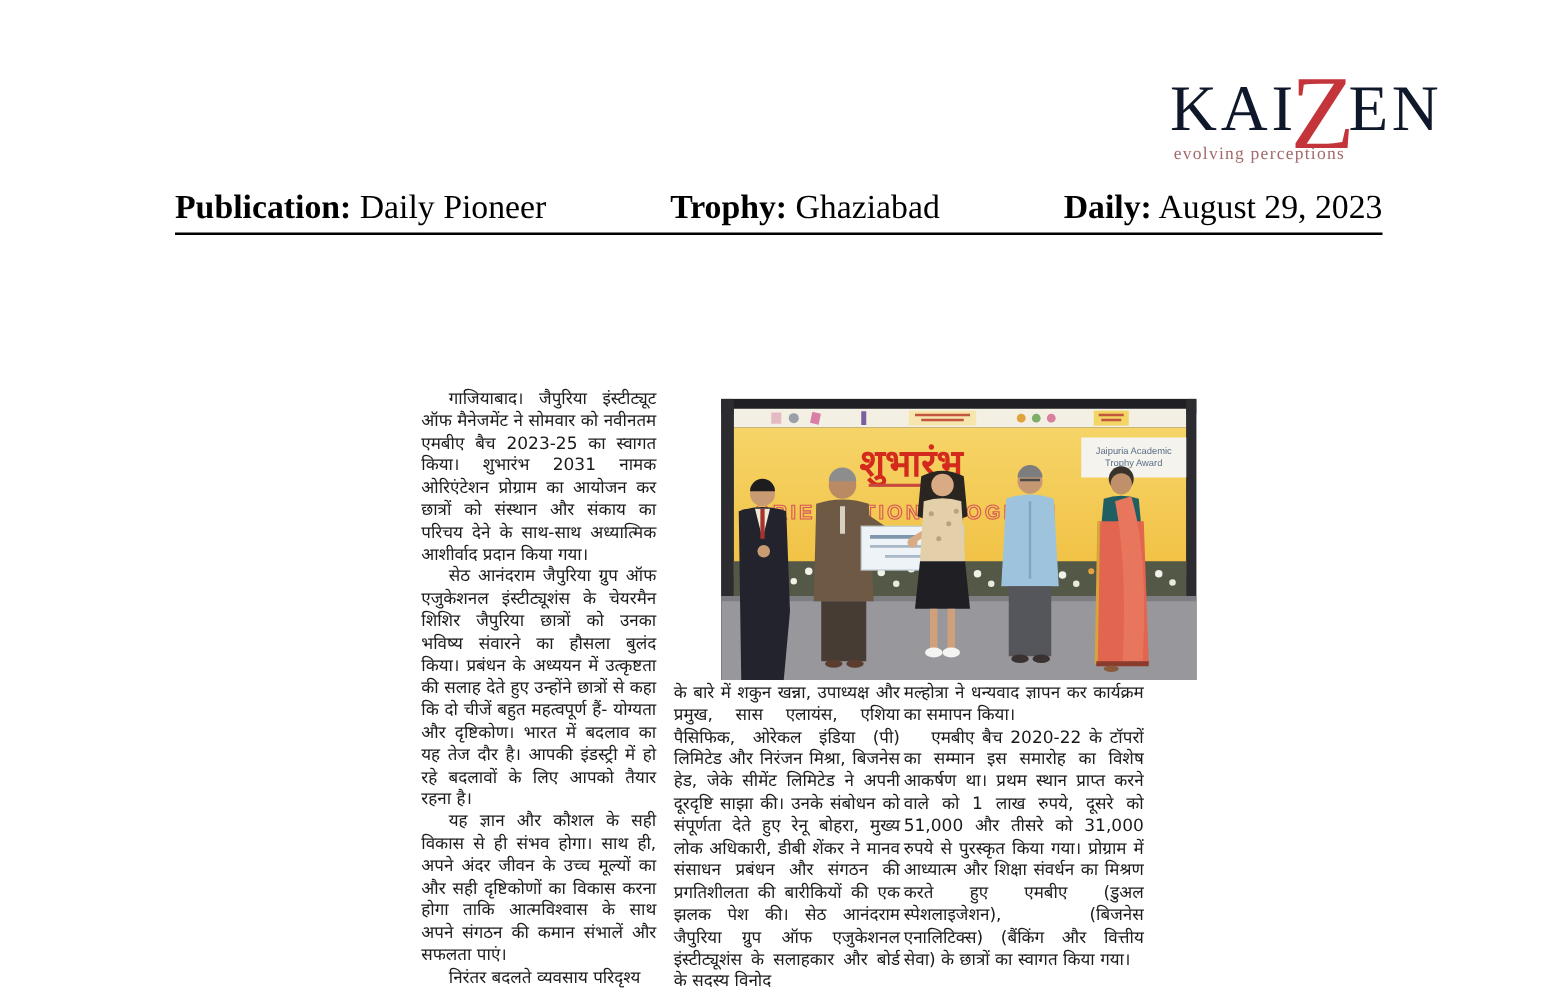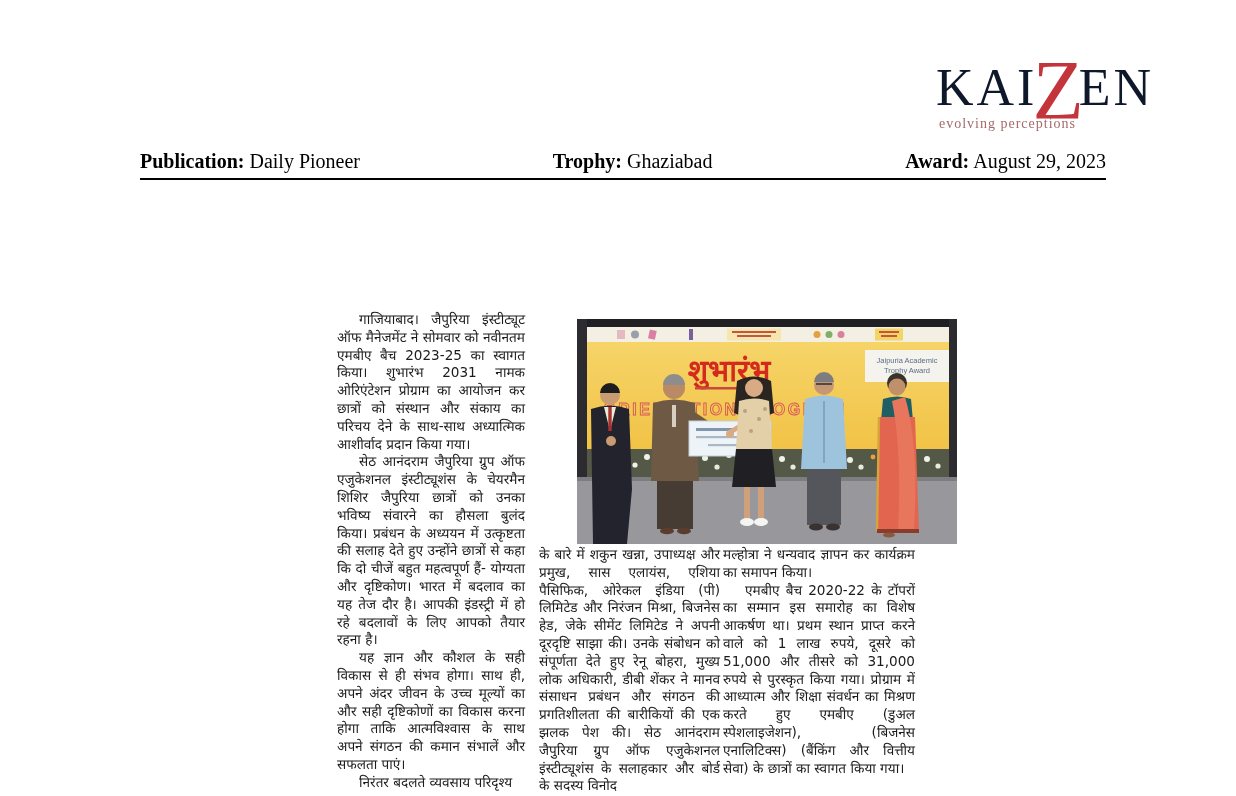--- a/index.html
+++ b/index.html
@@ -10,21 +10,21 @@
   .logo{position:absolute;left:936px;top:58px;width:210px;height:80px;}
   .logo-line{display:flex;align-items:baseline;font-family:"Liberation Serif",serif;}
   .logo-kai,.logo-en{font-size:52px;color:#0f172a;letter-spacing:3px;font-weight:400;}
   .logo-z{font-size:84px;color:#c4353b;font-weight:400;line-height:0;position:relative;top:14px;margin:0 -5px;}
   .logo-tagline{position:absolute;left:3px;top:58px;font-size:14px;color:#a36a6a;letter-spacing:1px;
                 font-family:"Liberation Serif",serif;}
 
   
   .meta{position:absolute;left:140px;top:150px;width:966px;display:flex;justify-content:space-between;
         border-bottom:2px solid #000;padding-bottom:5px;
-        font-family:"Liberation Serif",serif;font-size:20px;color:#000;}
+        font-family:"Liberation Serif",serif;font-size:27px;color:#000;}
   .meta b{font-weight:bold;}
   .meta .val{font-weight:normal;}
   .meta-seg{white-space:nowrap;}
 
   
   .headline{position:absolute;left:328px;top:210px;width:588px;text-align:center;
             font-weight:bold;font-size:30px;line-height:1.3;color:#0a0a0a;}
 
   
   .col{position:absolute;text-align:justify;font-size:13.6px;line-height:1.31;color:#1b1b1b;}
@@ -55,21 +55,21 @@
   <div class="meta">
     <span class="meta-seg">
       <b>Publication:</b>
       <span class="val">Daily Pioneer</span>
     </span>
     <span class="meta-seg">
       <b>Trophy:</b>
       <span class="val">Ghaziabad</span>
     </span>
     <span class="meta-seg">
-      <b>Award:</b>
+      <b>Daily:</b>
       <span class="val">August 29, 2023</span>
     </span>
   </div>
 
 
   <div class="col col1">
     <p>गाजियाबाद। जैपुरिया इंस्टीट्यूट ऑफ मैनेजमेंट ने सोमवार को नवीनतम एमबीए बैच 2023-25 का स्वागत किया। शुभारंभ 2031 नामक ओरिएंटेशन प्रोग्राम का आयोजन कर छात्रों को संस्थान और संकाय का परिचय देने के साथ-साथ अध्यात्मिक आशीर्वाद प्रदान किया गया।</p>
     <p>सेठ आनंदराम जैपुरिया ग्रुप ऑफ एजुकेशनल इंस्टीट्यूशंस के चेयरमैन शिशिर जैपुरिया छात्रों को उनका भविष्य संवारने का हौसला बुलंद किया। प्रबंधन के अध्ययन में उत्कृष्टता की सलाह देते हुए उन्होंने छात्रों से कहा कि दो चीजें बहुत महत्वपूर्ण हैं- योग्यता और दृष्टिकोण। भारत में बदलाव का यह तेज दौर है। आपकी इंडस्ट्री में हो रहे बदलावों के लिए आपको तैयार रहना है।</p>
     <p>यह ज्ञान और कौशल के सही विकास से ही संभव होगा। साथ ही, अपने अंदर जीवन के उच्च मूल्यों का और सही दृष्टिकोणों का विकास करना होगा ताकि आत्मविश्वास के साथ अपने संगठन की कमान संभालें और सफलता पाएं।</p>
     <p>निरंतर बदलते व्यवसाय परिदृश्य</p>

